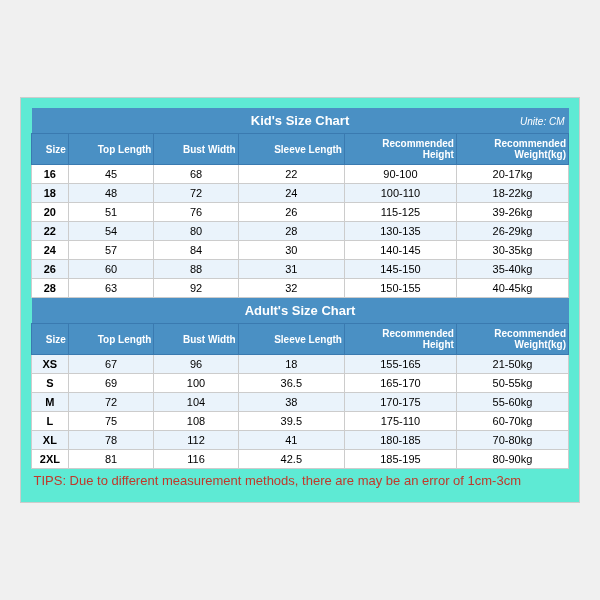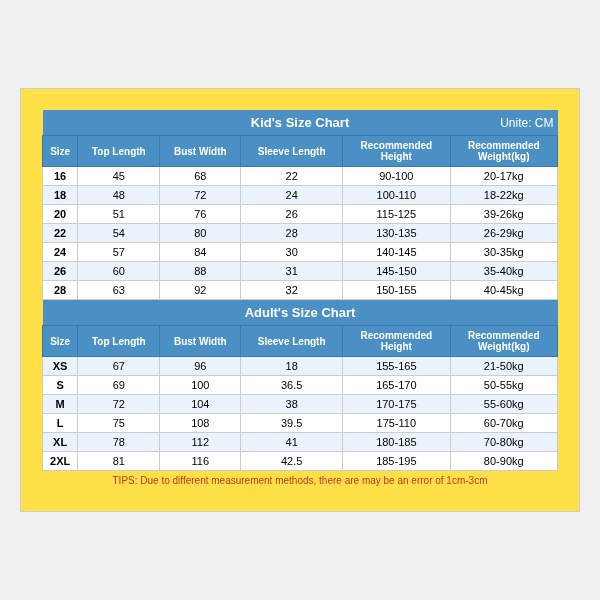--- a/index.html
+++ b/index.html
@@ -6,42 +6,42 @@
     body {
       width: 600px;
       height: 600px;
       display: flex;
       align-items: center;
       justify-content: center;
       background: #f0f0f0;
       font-family: Arial, sans-serif;
     }
     .chart-container {
-      background: #fde047;
+      background: #5eead4;
       border: 1px solid #ccc;
       width: 560px;
-      padding: 21px;
+      padding: 10px;
     }
     table {
       width: 100%;
       border-collapse: collapse;
       font-size: 11px;
     }
     .section-header td {
       background: #4a90c4;
       color: #fff;
       text-align: center;
       font-weight: bold;
       font-size: 13px;
       padding: 5px 4px;
     }
     .col-header td {
       background: #4a90c4;
       color: #fff;
-      text-align: center;
+      text-align: right;
       font-weight: bold;
       font-size: 10px;
       padding: 4px 2px;
       border: 1px solid #3a7ab0;
     }
     .data-row td {
       text-align: center;
       padding: 3px 2px;
       border: 1px solid #ccc;
       font-size: 11px;
@@ -50,31 +50,31 @@
       background: #eaf3fb;
     }
     .data-row:nth-child(odd) td {
       background: #fff;
     }
     .size-cell {
       font-weight: bold;
     }
     .tips-row td {
       color: #c0392b;
-      font-size: 10px;
+      font-size: 13px;
       padding: 4px 2px;
-      text-align: center;
     }
     .unit-label {
       position: absolute;
       right: 4px;
       top: 50%;
       transform: translateY(-50%);
-      font-size: 12px;
+      font-size: 10px;
       font-weight: normal;
+      font-style: italic;
     }
   </style>
 </head>
 <body>
 
 <div class="chart-container">
   <table>
 
     <tbody>
         <tr class="section-header">

